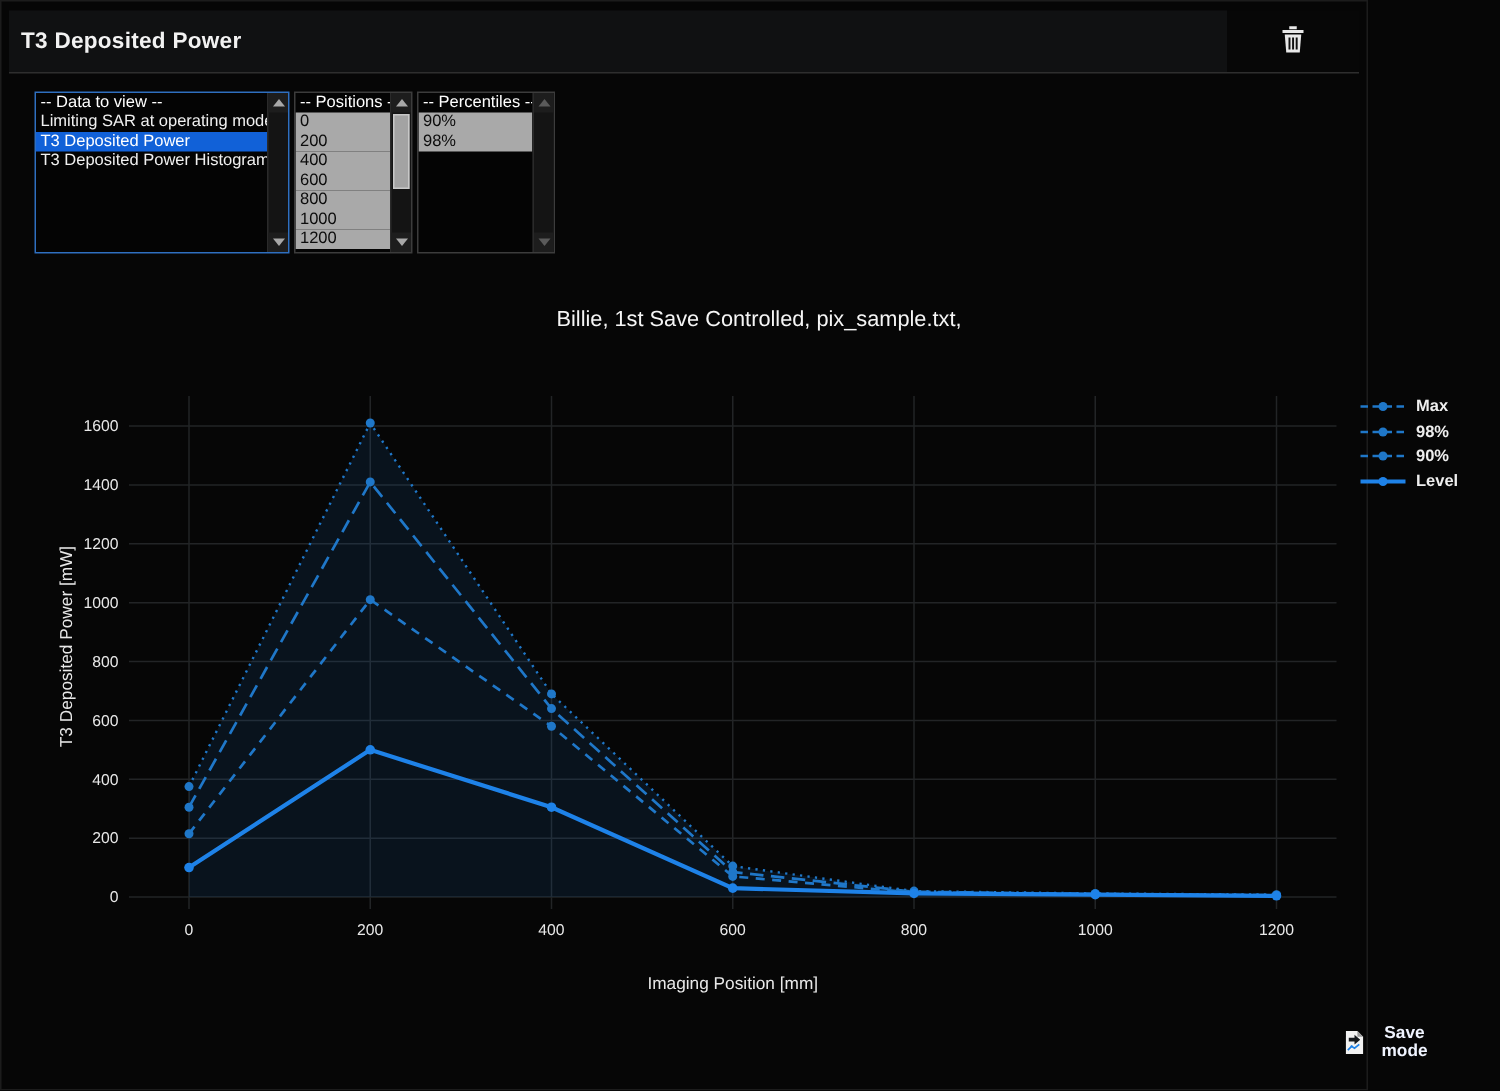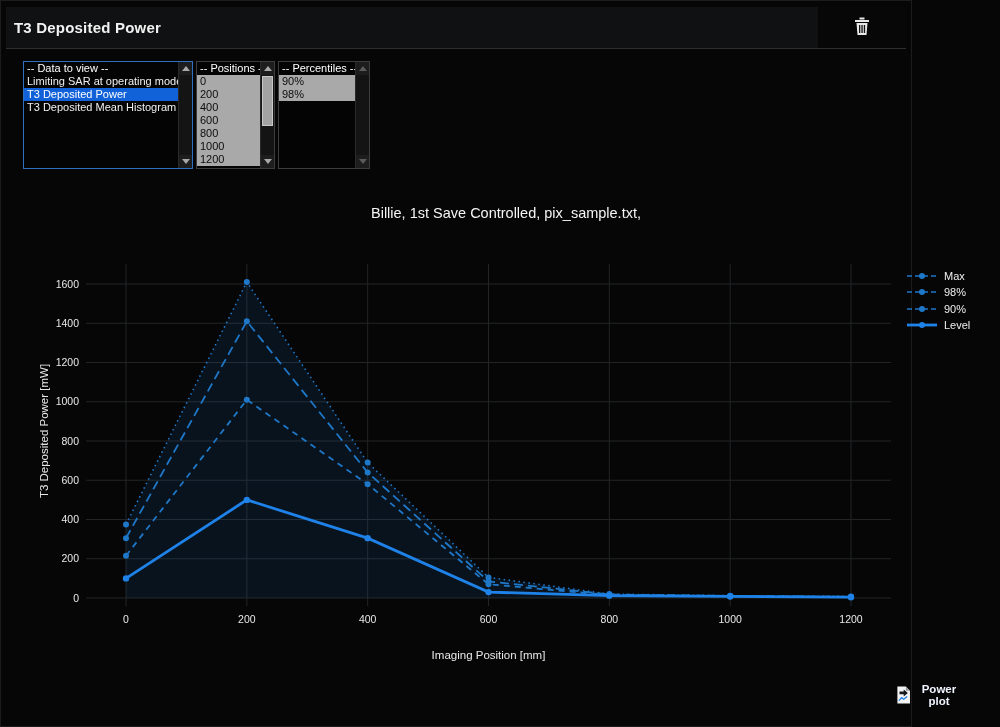--- a/index.html
+++ b/index.html
@@ -37,21 +37,21 @@
   .sb.dim .tri-up { border-bottom-color:#5a5a5a; }
   .sb.dim .tri-down { border-top-color:#5a5a5a; }
   .sb-thumb { position:absolute; left:1px; width:11px; background:#a3a3a3; border:1px solid #c8c8c8;
               cursor:pointer; }
 
   
   .chart-title { position:absolute; top:203px; left:155px; width:700px; text-align:center; }
   .chart-title div { color:#f5f5f5; font-size:14.5px; line-height:19px; }
   #plot { position:absolute; top:250px; left:0; }
   .legend { position:absolute; top:264px; left:905px; }
-  .legend-entry { display:flex; align-items:flex-end; height:16.5px; }
+  .legend-entry { display:flex; align-items:flex-start; height:16.5px;font-weight:bold; }
   .legend-entry span { color:#eeeeee; font-size:11px; margin-left:6px; }
 
   
   .save-plot { position:absolute; top:681px; left:895px; display:flex; align-items:center;
                background:none; border:none; cursor:pointer; }
   .save-plot span { color:#f0f4ff; font-size:11.5px; font-weight:bold; margin-left:7px; }
 </style>
 </head>
 <body>
 
@@ -74,21 +74,21 @@
       </button>
     </div>
   </div>
 
   <div class="lists">
     <div class="listbox focused" style="width:170px">
       <div class="lb-items" id="lb-data">
           <div class="lb-row hdr">-- Data to view --</div>
           <div class="lb-row">Limiting SAR at operating mode</div>
           <div class="lb-row sel-blue">T3 Deposited Power</div>
-          <div class="lb-row">T3 Deposited Mean Histogram</div>
+          <div class="lb-row">T3 Deposited Power Histogram</div>
         </div>
       <div class="sb">
         <div class="sb-btn up">
             <div class="tri-up"></div>
           </div>
         <div class="sb-btn down">
             <div class="tri-down"></div>
           </div>
       </div>
     </div>
@@ -234,16 +234,16 @@
     </div>
 
   <button class="save-plot">
     <svg width="22" height="26" viewBox="0 0 22 26">
       <path d="M2 1 h12 l6 6 v18 h-18 z" fill="#f2f2f2"></path>
       <path d="M14 1 l6 6 h-6 z" fill="#9a9a9a"></path>
       <path d="M5 8 h6 v-3 l6 5 -6 5 v-3 h-6 z" fill="#15181c"></path>
       <path d="M4 21 l4 -4 3 2 5 -4" stroke="#1e82e8" stroke-width="1.8" fill="none"></path>
       <circle cx="8" cy="17" r="1.2" fill="#1e82e8"></circle>
     </svg>
-    <span>Power plot</span>
+    <span>Save mode</span>
   </button>
 
 </div>
 
 </body></html>

